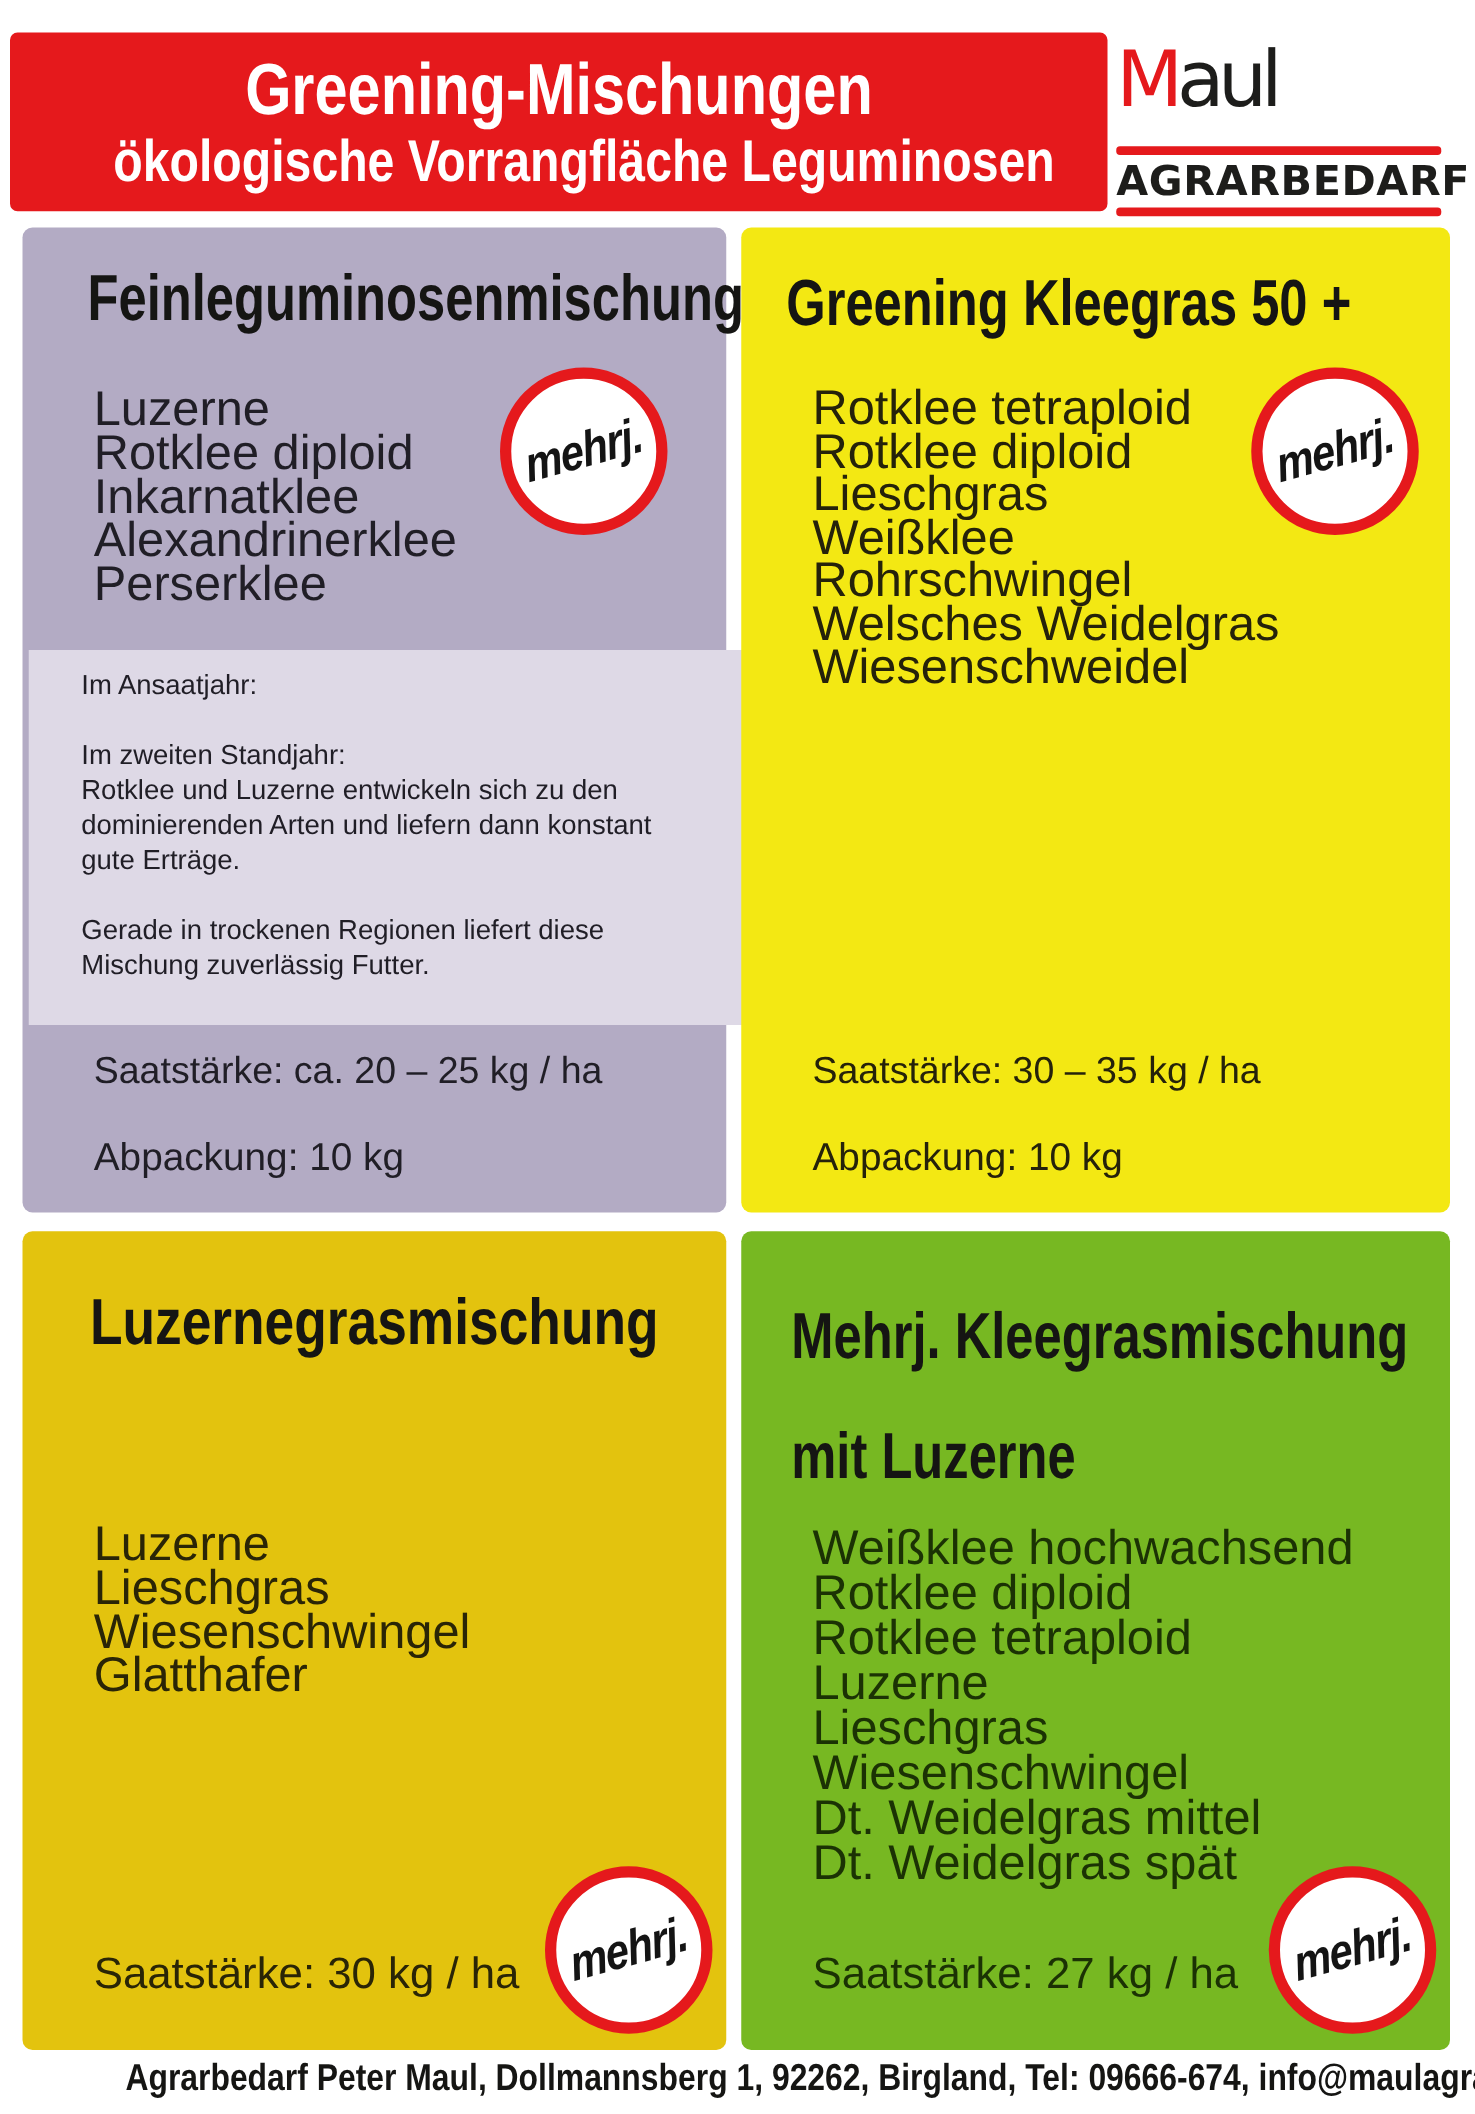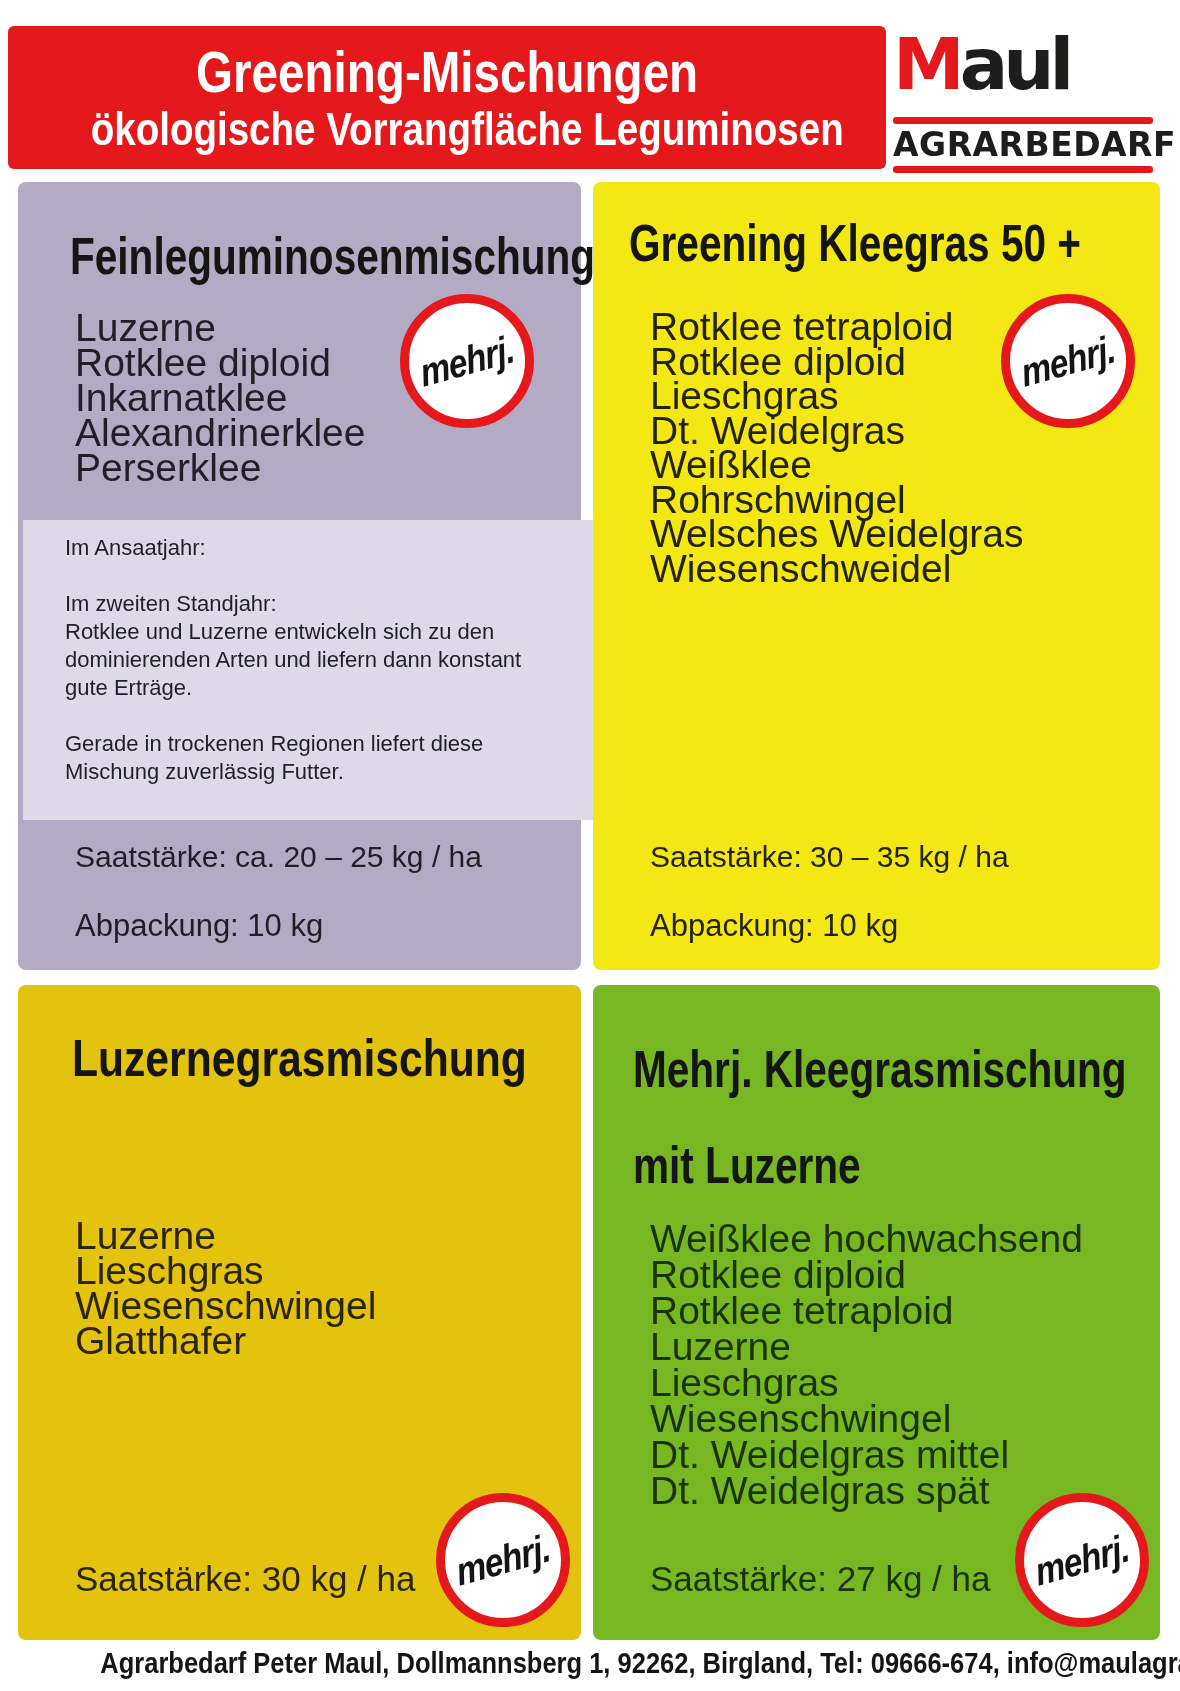--- a/index.html
+++ b/index.html
@@ -9,35 +9,35 @@
   
   .banner{position:absolute;left:8px;top:26px;width:878px;height:143px;border-radius:6px;
           display:flex;flex-direction:column;justify-content:center;text-align:center;}
   .banner-title{font-size:58px;font-weight:bold;color:#ffffff;line-height:62px;}
   .banner-subtitle{font-size:47px;font-weight:bold;color:#ffffff;line-height:52px;}
   .squeeze-c{display:inline-block;transform:scaleX(0.82);transform-origin:50% 50%;white-space:nowrap;}
   .squeeze-l{display:inline-block;transform:scaleX(0.78);transform-origin:0 50%;white-space:nowrap;}
 
   
   .logo{position:absolute;left:893px;top:14px;width:260px;}
-  .logo-word{font-family:"DejaVu Sans",sans-serif;font-weight:bold;font-size:72px;line-height:100px;
+  .logo-word{font-family:"DejaVu Sans",sans-serif;font-weight:normal;font-size:62px;line-height:100px;
              letter-spacing:-5px;white-space:nowrap;}
   .logo-rule{height:7px;border-radius:3px;margin:3px 0;}
   .logo-tagline{font-family:"DejaVu Sans",sans-serif;font-weight:bold;font-size:33px;line-height:36px;
                 letter-spacing:0.5px;text-align:center;}
 
   
   .panel{position:absolute;border-radius:8px;}
   .p1{left:18px;top:182px;width:563px;height:788px;}
   .p2{left:593px;top:182px;width:567px;height:788px;}
   .p3{left:18px;top:985px;width:563px;height:655px;}
   .p4{left:593px;top:985px;width:567px;height:655px;}
 
   .panel-title{position:absolute;margin:0;font-size:52px;font-weight:bold;color:#151513;line-height:58px;}
-  .p1 .panel-title{left:52px;top:45px;}
+  .p1 .panel-title{left:52px;top:28px;}
   .p2 .panel-title{left:36px;top:32px;}
   .p3 .panel-title{left:0;top:44px;width:100%;text-align:center;}
   .p4 .panel-title{left:40px;top:36px;line-height:96px;}
 
   .species{list-style:none;margin:0;padding:0;position:absolute;font-size:39px;}
   .species li{white-space:nowrap;}
   .p1 .species{left:57px;top:128px;line-height:35px;}
   .p2 .species{left:57px;top:128px;line-height:34.5px;}
   .p3 .species{left:57px;top:233px;line-height:35px;}
   .p4 .species{left:57px;top:236px;line-height:36px;}
@@ -115,21 +115,20 @@
   </section>
 
   <section class="panel p2" style="background-color: rgb(243, 232, 19);">
     <h2 class="panel-title">
       <span class="squeeze-l">Greening Kleegras 50 +</span>
     </h2>
     <ul class="species" style="color: rgb(37, 34, 10);">
       <li>Rotklee tetraploid</li>
       <li>Rotklee diploid</li>
       <li>Lieschgras</li>
-      <li>Dt. Weidelgras</li>
       <li>Weißklee</li>
       <li>Rohrschwingel</li>
       <li>Welsches Weidelgras</li>
       <li>Wiesenschweidel</li>
     </ul>
     <div class="badge" style="background-color: rgb(255, 255, 255); border-color: rgb(229, 25, 28);">
       <span class="badge-text" style="color: rgb(20, 20, 20);">mehrj.</span>
     </div>
     <div class="seedrate" style="color: rgb(37, 34, 10);">Saatstärke: 30 – 35 kg / ha</div>
     <div class="packaging" style="color: rgb(37, 34, 10);">Abpackung: 10 kg</div>

